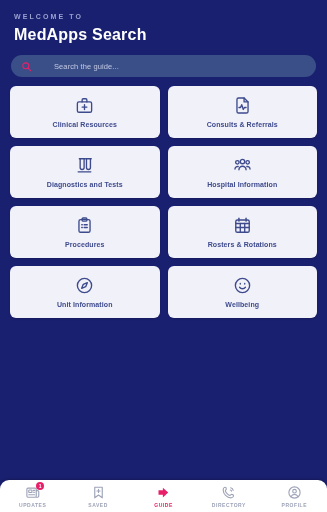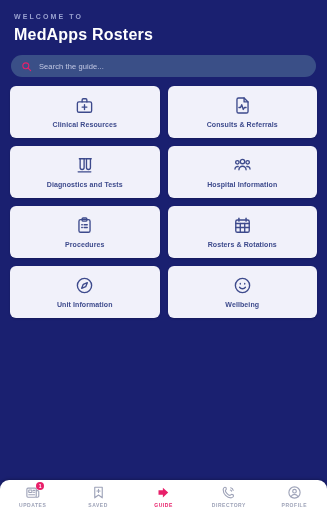--- a/index.html
+++ b/index.html
@@ -41,21 +41,21 @@
 
   
   .search-wrap {
     margin: 10px 11px 0 11px;
     height: 22px;
     background: #3a4f87;
     border-radius: 11px;
     display: flex;
     align-items: center;
     padding: 8px 10px;
-    gap: 7px;
+    gap: 22px;
   }
 
   .search-icon { width: 11px; height: 11px; display: block; flex: 0 0 auto; }
 
   .search-input {
     border: 0;
     outline: 0;
     background: transparent;
     color: #cdd3ea;
     font-family: "Liberation Sans", sans-serif;
@@ -154,21 +154,21 @@
     font-weight: 700;
     line-height: 8px;
     text-align: center;
   }
 </style>
 </head>
 <body>
 
 <div class="header">
   <div class="welcome-label">WELCOME TO</div>
-  <div class="app-title">MedApps Rosters</div>
+  <div class="app-title">MedApps Search</div>
 </div>
 
 <div class="search-wrap">
   <span class="search-icon-holder">
     <svg class="search-icon" viewBox="0 0 24 24" fill="none" stroke="#e8206a" stroke-width="2.4" stroke-linecap="round" stroke-linejoin="round" aria-hidden="true">
       <circle cx="10.5" cy="10.5" r="6.5"></circle>
       <line x1="15.5" y1="15.5" x2="21" y2="21"></line>
     </svg>
   </span>
   <input class="search-input" type="text" placeholder="Search the guide..." style="">

